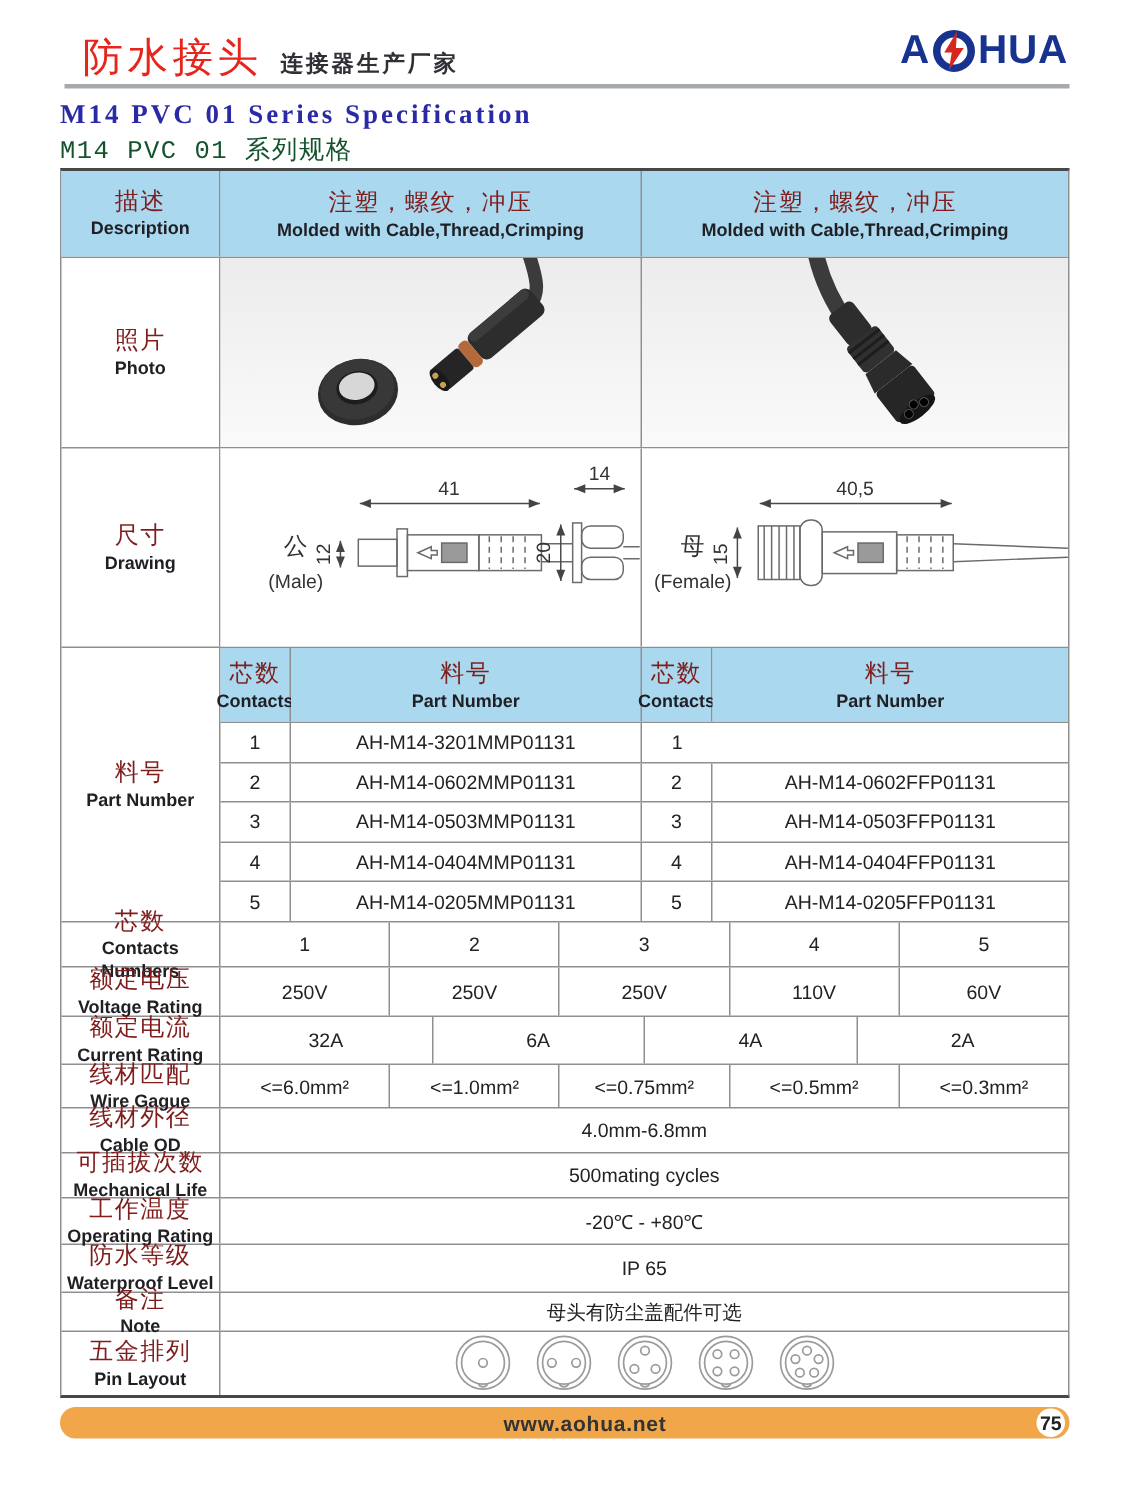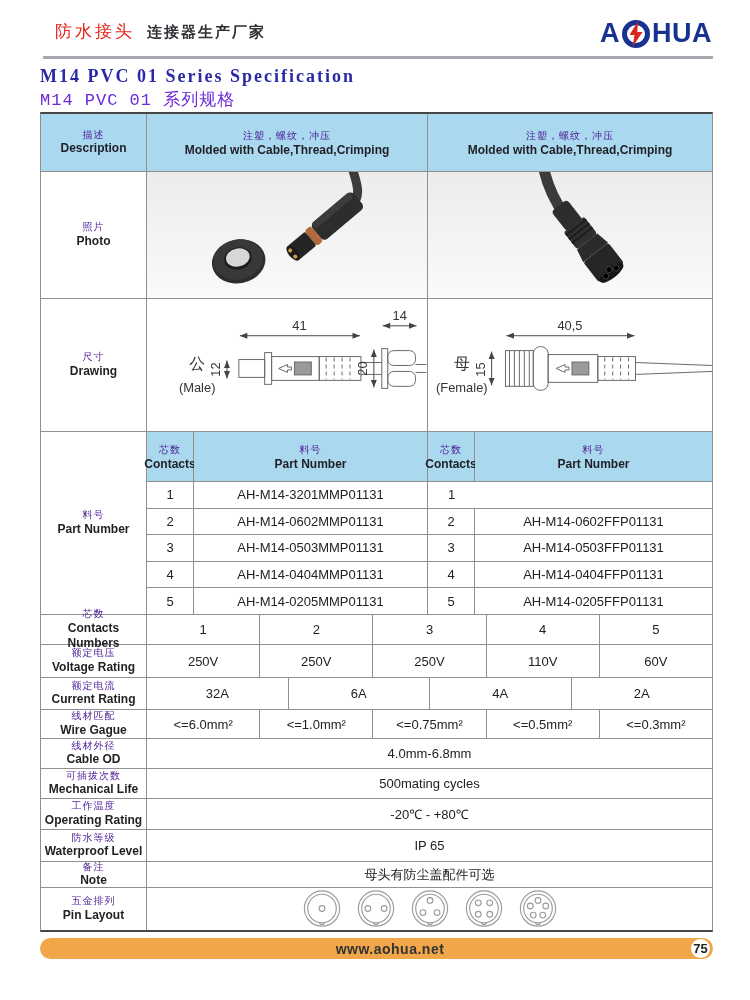--- a/index.html
+++ b/index.html
@@ -1,36 +1,36 @@
 <!DOCTYPE html>
 <html style="--brand-red: #e6251d; --logo-blue: #17338f; --title-blue: #2a2aa6; --header-blue: #a9d8ef; --footer-orange: #f1a64a;"><head>
 <meta charset="utf-8">
 <style>
   * { margin:0; padding:0; box-sizing:border-box; }
   html,body { width:750px; height:1000px; background:#ffffff; font-family:"Liberation Sans", sans-serif; }
   .page { position:relative; width:750px; height:1000px; background:#fff; overflow:hidden; }
 
   
   .brandline { position:absolute; left:55px; top:20px; display:flex; align-items:baseline; gap:12px; }
-  .brand-cn { font-family:Liberation Serif, serif; font-size:17px; letter-spacing:3px; color:var(--brand-red,#e6251d); }
+  .brand-cn { font-family:Liberation Serif, serif; font-size:27px; letter-spacing:3px; color:var(--brand-red,#e6251d); }
   .brand-sub { font-size:15px; font-weight:bold; letter-spacing:2px; color:#2f2f35; }
   .logo { position:absolute; right:38px; top:18px; display:flex; align-items:center; font-weight:800; font-size:27px; color:var(--logo-blue,#17338f); letter-spacing:0.5px; }
   .logo svg { margin:0 1px; }
   .rule { position:absolute; left:43px; top:56px; width:670px; height:3px; background:#a6a9ad; }
   .title-en { position:absolute; left:40px; top:66px; font-family:Liberation Serif, serif; font-weight:bold; font-size:18px; letter-spacing:2px; color:var(--title-blue,#2a2aa6); }
-  .title-cn { position:absolute; left:40px; top:88px; font-family:"Liberation Mono", monospace; font-size:17px; letter-spacing:1px; color:#6d28d9; }
+  .title-cn { position:absolute; left:40px; top:88px; font-family:"Liberation Mono", monospace; font-size:17px; letter-spacing:1px; color:#14532d; }
 
   
   .tbl { position:absolute; left:40px; top:112px; width:673px; border:1px solid #8f8f8f; border-top:2px solid #474747; border-bottom:2px solid #474747; background:#fff; }
   .row { display:flex; border-bottom:1px solid #8f8f8f; }
   .row:last-child { border-bottom:none; }
   .cell { border-right:1px solid #8f8f8f; display:flex; flex-direction:column; align-items:center; justify-content:center; }
   .cell:last-child { border-right:none; }
   .label-cell { width:106px; flex:none; text-align:center; line-height:1.25; }
-  .cn { font-size:10px; color:#4c1d95; letter-spacing:1px; }
+  .cn { font-size:16px; color:#7f1d1d; letter-spacing:1px; }
   .en { font-size:12px; font-weight:bold; color:#1f1f24; }
   .blue { background:var(--header-blue,#a9d8ef); }
   .vcell { flex:1; font-size:13px; color:#222; font-weight:500; }
   .photo-cell { flex:1; padding:0; overflow:hidden; background:linear-gradient(180deg,#ececec,#fafafa); }
   .photo-cell svg { display:block; width:100%; height:100%; }
   .draw-cell { flex:1; background:#fff; }
   .draw { width:100%; height:100%; }
   .dl rect,.dl line,.dl path { fill:none; stroke:#6a6a6a; stroke-width:1; }
   .dl .fillgray { fill:#9a9a9a; }
   .dash line { stroke:#6a6a6a; stroke-width:1; stroke-dasharray:4 3; }

